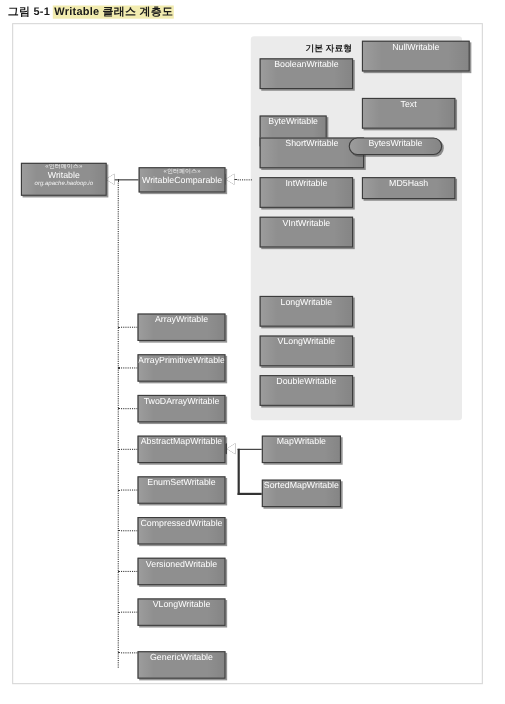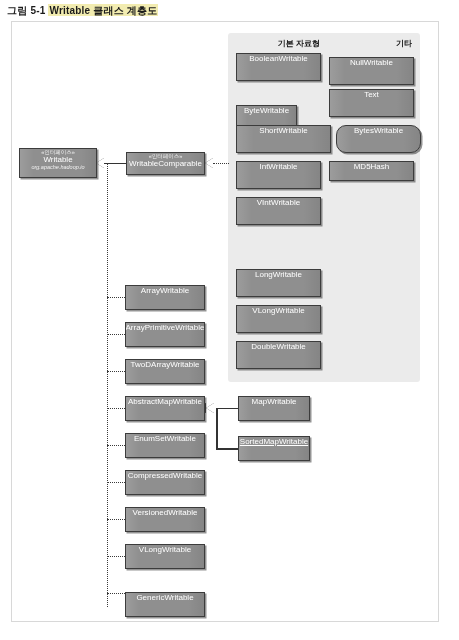--- a/index.html
+++ b/index.html
@@ -220,27 +220,27 @@
   <div class="cbox" style="left:236px; top:269px; width:85px; height:28px;">
     <span class="nm">LongWritable</span>
     </div>
   <div class="cbox" style="left:236px; top:305px; width:85px; height:28px;">
     <span class="nm">VLongWritable</span>
     </div>
   <div class="cbox" style="left:236px; top:341px; width:85px; height:28px;">
     <span class="nm">DoubleWritable</span>
     </div>
 
-  <div class="cbox" style="left:329px; top:57px; width:85px; height:28px;">
+  <div class="cbox" style="left:329px; top:37px; width:98px; height:28px;">
     <span class="nm">NullWritable</span>
     </div>
   <div class="cbox" style="left:329px; top:89px; width:85px; height:28px;">
     <span class="nm">Text</span>
     </div>
-  <div class="cbox" style="left:336px; top:125px; width:85px; height:28px;border-radius:10px;">
+  <div class="cbox" style="left:317px; top:125px; width:85px; height:16px;border-radius:10px;">
     <span class="nm">BytesWritable</span>
     </div>
   <div class="cbox" style="left:329px; top:161px; width:85px; height:20px;">
     <span class="nm">MD5Hash</span>
     </div>
 
   <div class="cbox" style="left:125px; top:285px; width:80px; height:25px;">
     <span class="nm">ArrayWritable</span>
     </div>
   <div class="cbox" style="left:125px; top:322px; width:80px; height:25px;">
@@ -264,17 +264,17 @@
   <div class="cbox" style="left:125px; top:544px; width:80px; height:25px;">
     <span class="nm">VLongWritable</span>
     </div>
   <div class="cbox" style="left:125px; top:592px; width:80px; height:25px;">
     <span class="nm">GenericWritable</span>
     </div>
 
   <div class="cbox" style="left:238px; top:396px; width:72px; height:25px;">
     <span class="nm">MapWritable</span>
     </div>
-  <div class="cbox" style="left:238px; top:436px; width:72px; height:25px;text-decoration:underline;">
+  <div class="cbox" style="left:238px; top:436px; width:72px; height:25px;">
     <span class="nm tight">SortedMapWritable</span>
     </div>
 
 </div>
 
 </body></html>

